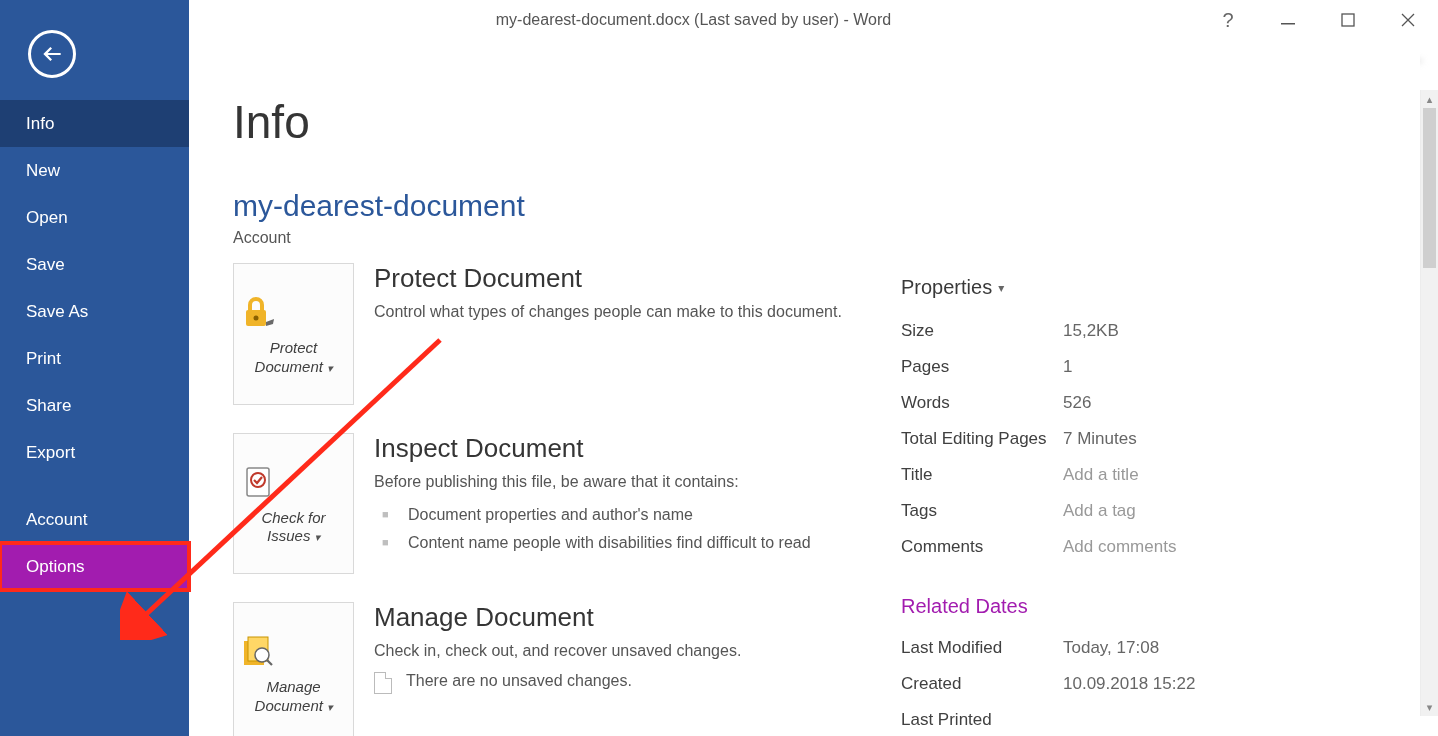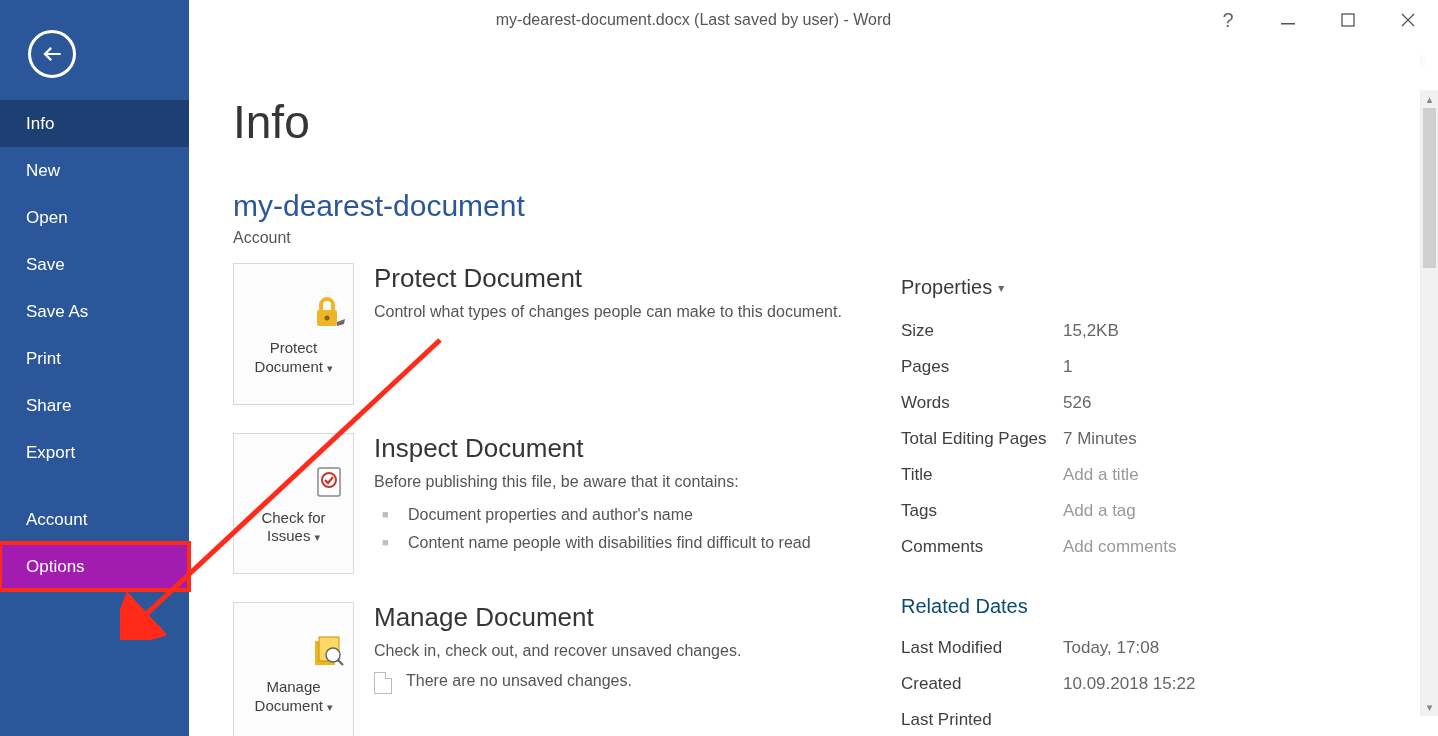--- a/index.html
+++ b/index.html
@@ -23,21 +23,21 @@
   .nav-item.highlight { background:#a21caf; outline:4px solid #ff2a1a; outline-offset:-2px; position:relative; z-index:5; }
   .nav-gap { height:20px; }
 
   
   .main { position:absolute; left:189px; top:40px; right:18px; bottom:0; background:#fff; padding:55px 0 0 44px; overflow:hidden; }
   .page-title { font-size:46px; font-weight:300; color:#353535; margin-bottom:40px; }
   .doc-name { font-size:30px; color:#2b579a; font-weight:400; margin-bottom:6px; }
   .doc-location { font-size:16px; color:#555; margin-bottom:16px; }
 
   .section { display:flex; align-items:flex-start; margin-bottom:28px; }
-  .big-btn { width:121px; min-height:112px; border:1px solid #d9d9d9; background:#fcfcfc; display:flex; flex-direction:column; align-items:flex-end; justify-content:center; padding:27px 4px; cursor:pointer; }
+  .big-btn { width:121px; min-height:112px; border:1px solid #d9d9d9; background:#fcfcfc; display:flex; flex-direction:column; align-items:flex-start; justify-content:center; padding:27px 4px; cursor:pointer;font-style:italic; }
   .big-btn .icon-wrap { height:42px; display:flex; align-items:center; justify-content:center; margin-bottom:6px; }
   .big-btn .lbl { font-size:15px; color:#404040; text-align:center; line-height:1.25; }
   .big-btn .caret { margin-left:4px; font-size:11px; color:#555; }
 
   .sec-text { margin-left:20px; max-width:540px; }
   .sec-title { font-size:26px; font-weight:400; color:#353535; margin-bottom:6px; }
   .sec-desc { font-size:16px; color:#555; line-height:1.45; }
   .bullets { list-style:none; margin-top:8px; }
   .bullets li { font-size:16px; color:#555; padding-left:34px; position:relative; line-height:1.8; }
   .bullets li::before { content:"■"; color:#bfbfbf; font-size:11px; position:absolute; left:8px; top:4px; }
@@ -46,21 +46,21 @@
   .note-row .page-icon::after { content:""; position:absolute; right:-1px; top:-1px; width:6px; height:6px; background:#fff; border-left:1px solid #bbb; border-bottom:1px solid #bbb; }
 
   
   .props { position:absolute; top:236px; left:712px; width:480px; font-size:17px; color:#404040; }
   .props-title { font-size:20px; color:#3a3a3a; margin-bottom:14px; display:flex; align-items:center; }
   .props-title .caret { margin-left:6px; font-size:12px; color:#666; }
   .prop-row { display:flex; align-items:center; height:36px; }
   .prop-row .k { width:162px; color:#404040; }
   .prop-row .v { color:#666; }
   .prop-row .placeholder { color:#999; }
-  .related-title { font-size:20px; color:#0c4a6e; margin-top:30px; margin-bottom:12px; }
+  .related-title { font-size:20px; color:#a21caf; margin-top:30px; margin-bottom:12px; }
 
   
   .scrollbar { position:absolute; right:0; top:90px; bottom:20px; width:18px; background:#f1f1f1; border-left:1px solid #ececec; }
   .scroll-arrow { height:18px; display:flex; align-items:center; justify-content:center; color:#888; font-size:11px; cursor:pointer; }
   .scroll-thumb { position:absolute; left:2px; right:2px; top:18px; height:160px; background:#cfcfcf; }
 
   
   .annotation-arrow { position:absolute; left:120px; top:320px; width:340px; height:320px; pointer-events:none; z-index:20; }
 </style>
 </head>

